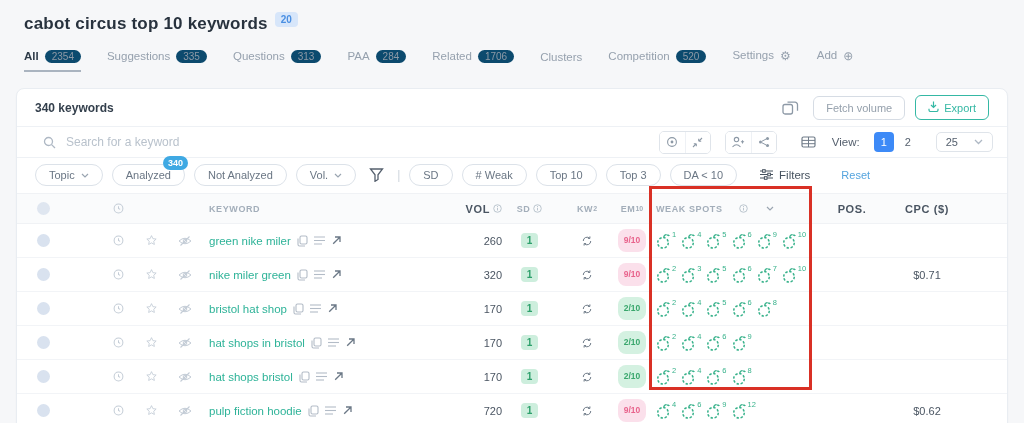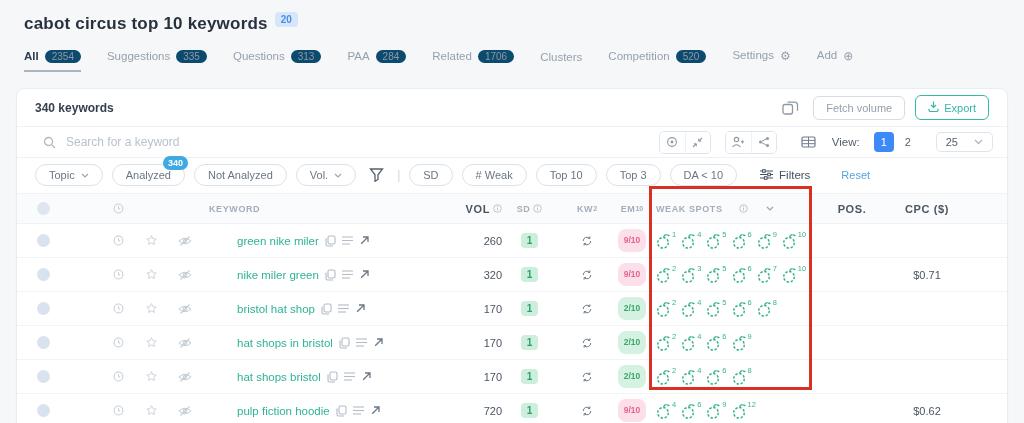--- a/index.html
+++ b/index.html
@@ -70,21 +70,21 @@
   .cell{display:flex;align-items:center;}
   .c-check{padding-left:20px;}
   .checkbox{width:13px;height:13px;border-radius:50%;background:#d9e2ef;display:inline-block;cursor:pointer;}
   .checkbox.hdr{background:#dfe6f0;}
   .c-ico,.c-sd,.c-refresh,.c-em,.c-pos,.c-cpc{justify-content:center;}
   .c-vol{justify-content:flex-end;gap:3px;}
   .hdr-kw{padding-left:8px;}
   .c-weak{padding-left:9px;gap:5px;}
   .row-icon{color:#c3ccd6;display:flex;cursor:pointer;}
   .kw-cell{padding-left:8px;gap:6px;}
-  .kw-text{color:#2eb398;font-size:11.5px;cursor:pointer;white-space:nowrap;margin-left:28px;}
+  .kw-text{color:#2eb398;font-size:11.5px;cursor:pointer;white-space:nowrap;}
   .kw-ico{color:#b3bcc7;display:flex;cursor:pointer;}
   .kw-ico.dark{color:#6b7886;}
   .c-vol{font-size:11px;color:#4a5562;}
   .sd-badge{background:#cdeedd;color:#2da06b;font-size:10px;font-weight:bold;border-radius:4px;
     padding:2px 6px;line-height:1.1;}
   .refresh-ico{color:#707c89;display:flex;cursor:pointer;}
   .em-badge{font-size:8.5px;font-weight:bold;border-radius:8px;padding:7px 6px;line-height:1;}
   .em-pink{background:#fbe0eb;color:#e8638c;}
   .em-green{background:#d4f1e1;color:#3aa76d;}
   .fruit{display:inline-flex;align-items:flex-start;color:#38b28b;cursor:pointer;}

